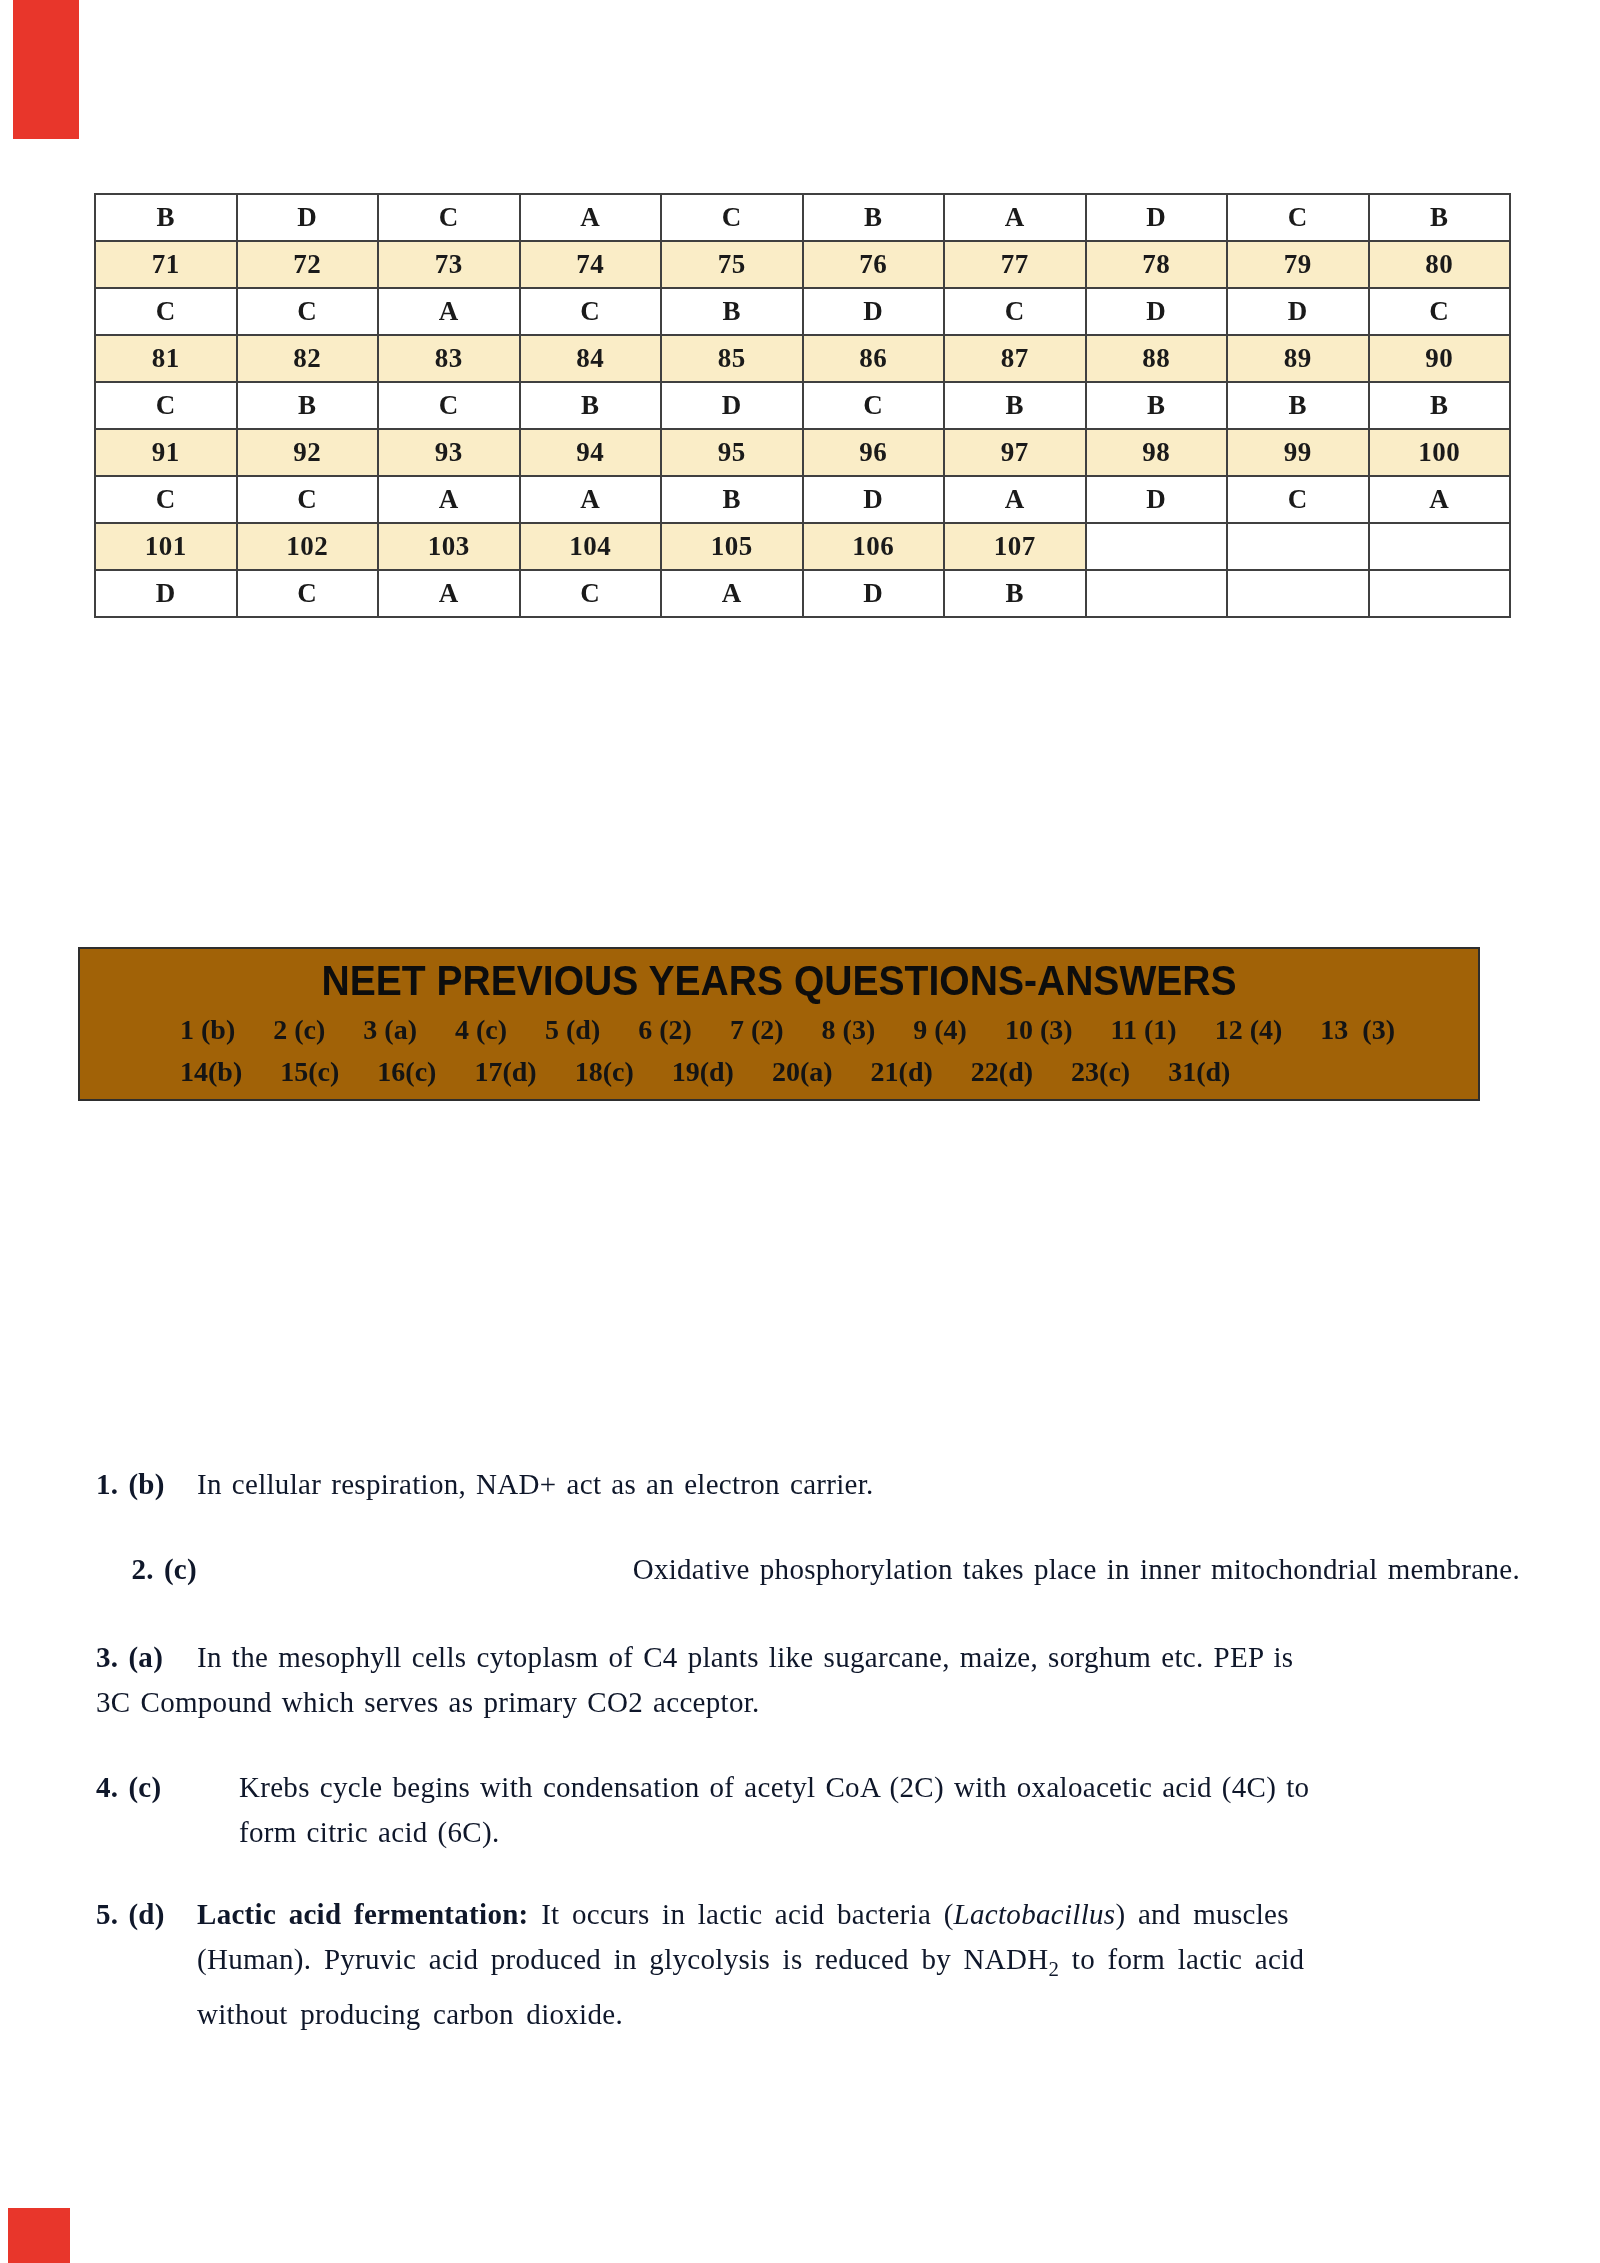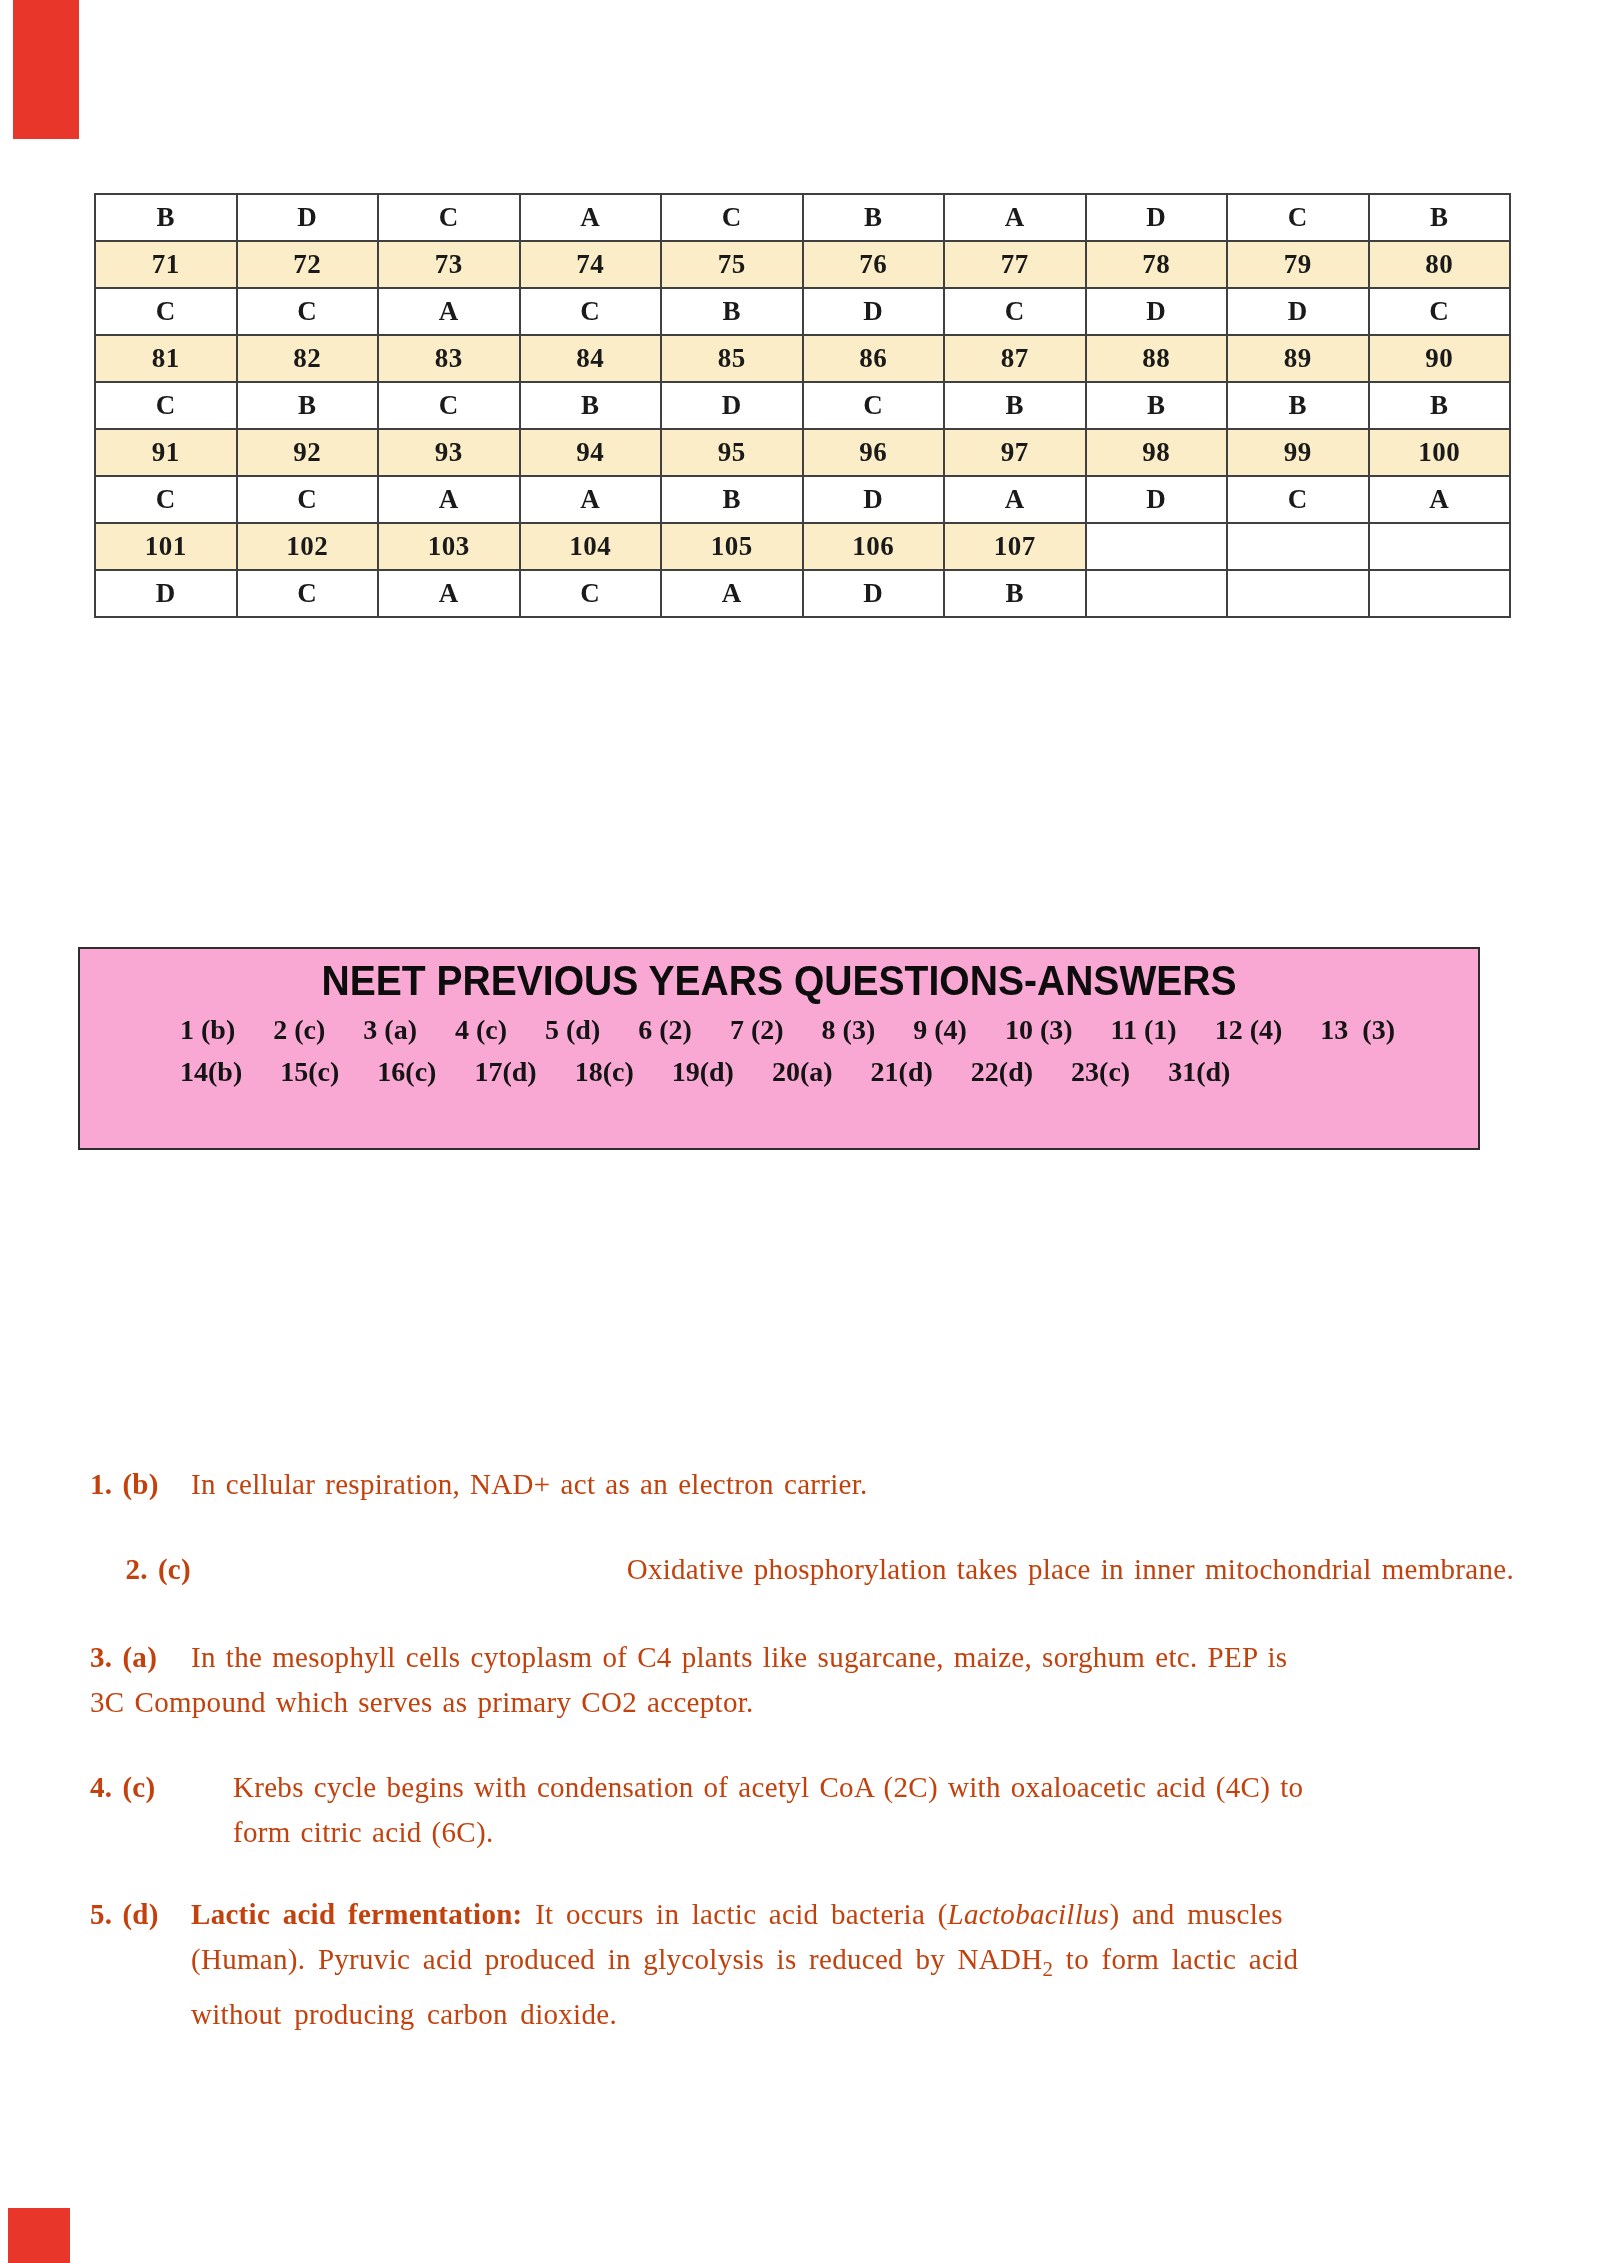--- a/index.html
+++ b/index.html
@@ -22,42 +22,42 @@
   #answer-key-table td {
     border:2px solid var(--table-border,#404040);
     height:47px; text-align:center; vertical-align:middle;
     font-weight:bold; font-size:27px; letter-spacing:0.5px;
     color:var(--text,#1a1a1a); background:#fff;
   }
   #answer-key-table td.filled-number { background:var(--highlight-row,#faedc7);margin-left:16px; }
 
   
   #answers-box {
-    position:absolute; left:78px; top:947px; width:1402px; height:203px;
-    border:2px solid var(--box-border,#2e2e2e); background:#f9a8d4;
+    position:absolute; left:78px; top:947px; width:1402px; height:154px;
+    border:2px solid var(--box-border,#2e2e2e); background:#a16207;
   }
   .ctitle-wrap { text-align:center; }
   #answers-box .ctitle-wrap { margin-top:8px; }
   .ctitle {
     display:inline-block; font-family:"Liberation Sans", sans-serif;
     font-weight:bold; font-size:42px; line-height:48px;
     transform:scaleX(0.93); white-space:nowrap; color:#0d0d0d;
   }
   .ansline {
     display:flex; gap:38px; margin-left:100px; margin-top:7px;
     font-weight:bold; font-size:28px; line-height:35px; color:#141414;
   }
   .ansline span { white-space:pre; }
 
   
   #expl-title-wrap { position:absolute; left:70px; top:1409px; width:1420px; text-align:center; }
   .exp {
-    position:absolute; left:90px; width:1424px;
+    position:absolute; left:96px; width:1424px;
     font-size:29px; line-height:45px; letter-spacing:0.3px; word-spacing:2.5px;
-    color:#c2410c;
+    color:#0f172a;
   }
   .exp .num { font-weight:bold; white-space:nowrap; }
   .exp.hang { display:grid; grid-template-columns:101px auto; }
   .exp.nohang .num { display:inline-block; width:101px; }
   .exp .line { white-space:nowrap; }
   #expl-items .exp:nth-child(1) { top:1462px; }
   #expl-items .exp:nth-child(2) { top:1547px;text-align:right; }
   #expl-items .exp:nth-child(3) { top:1635px; }
   #expl-items .exp:nth-child(4) { top:1765px;gap:42px; }
   #expl-items .exp:nth-child(5) { top:1892px; }

